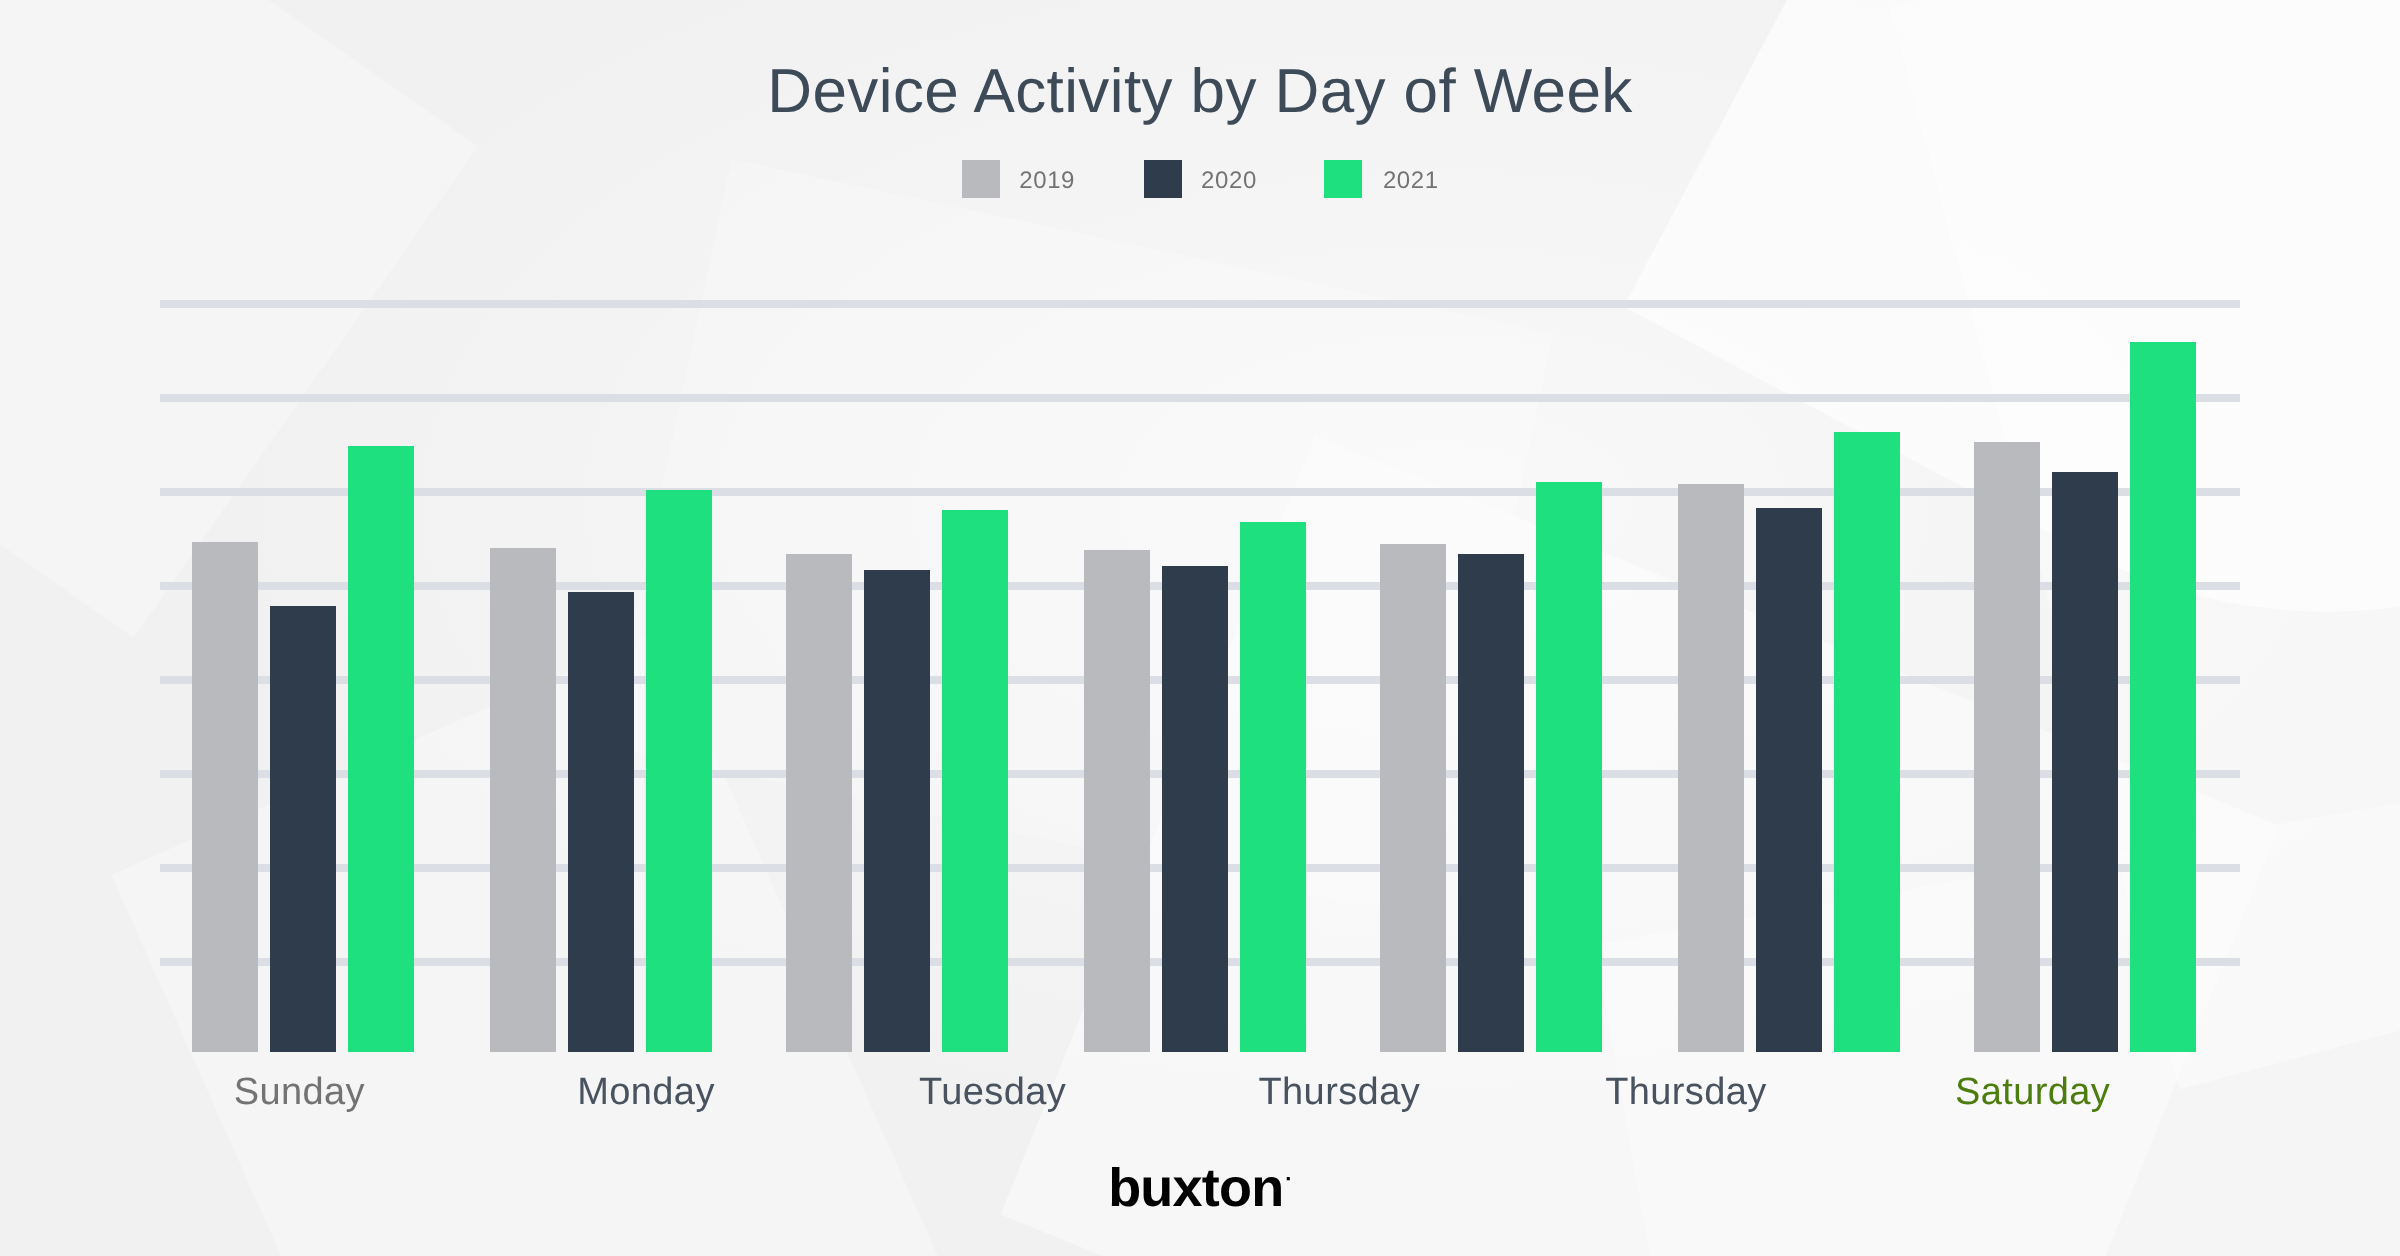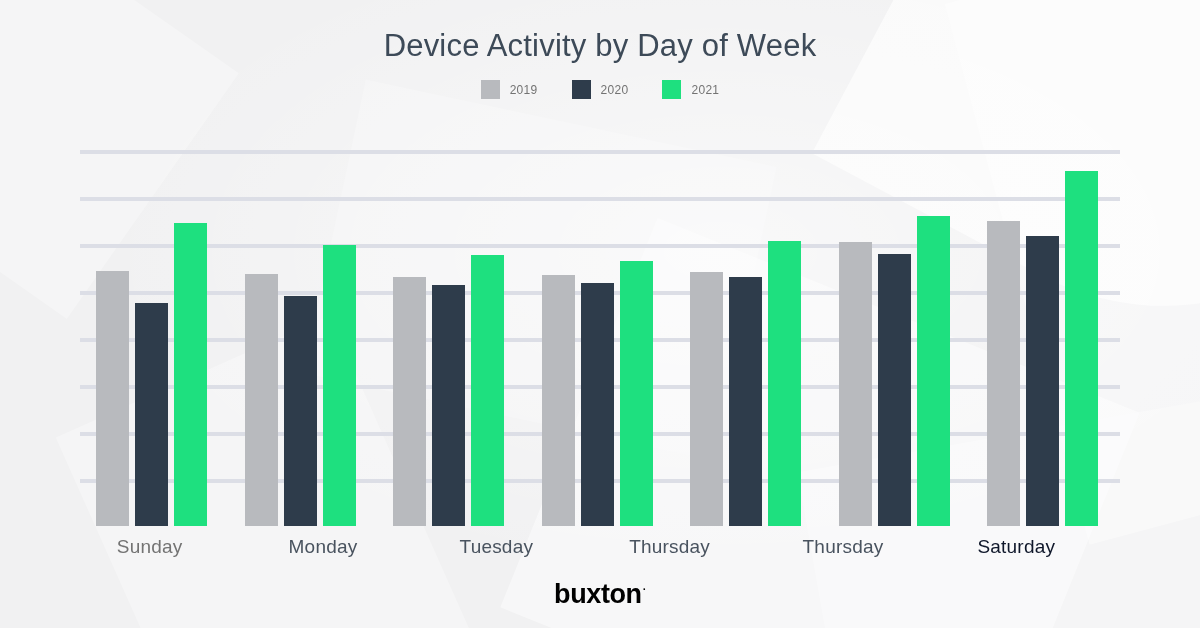--- a/index.html
+++ b/index.html
@@ -296,20 +296,20 @@
         </div>
       </div>
   </div>
 
   <div class="x-axis" id="x-axis">
       <div class="x-tick" style="color: #737373;">Sunday</div>
       <div class="x-tick" style="color: rgb(73, 83, 95);">Monday</div>
       <div class="x-tick" style="color: rgb(73, 83, 95);">Tuesday</div>
       <div class="x-tick" style="color: rgb(73, 83, 95);">Thursday</div>
       <div class="x-tick" style="color: rgb(73, 83, 95);">Thursday</div>
-      <div class="x-tick" style="color: #0f172a; text-align: center;">Saturday</div>
+      <div class="x-tick" style="color: #4d7c0f; text-align: center;">Saturday</div>
     </div>
 
   <div class="footer">
     <span class="logo"><span>buxton</span><span class="logo-mark">·</span></span>
   </div>
 
 </div>
 
 </body></html>

